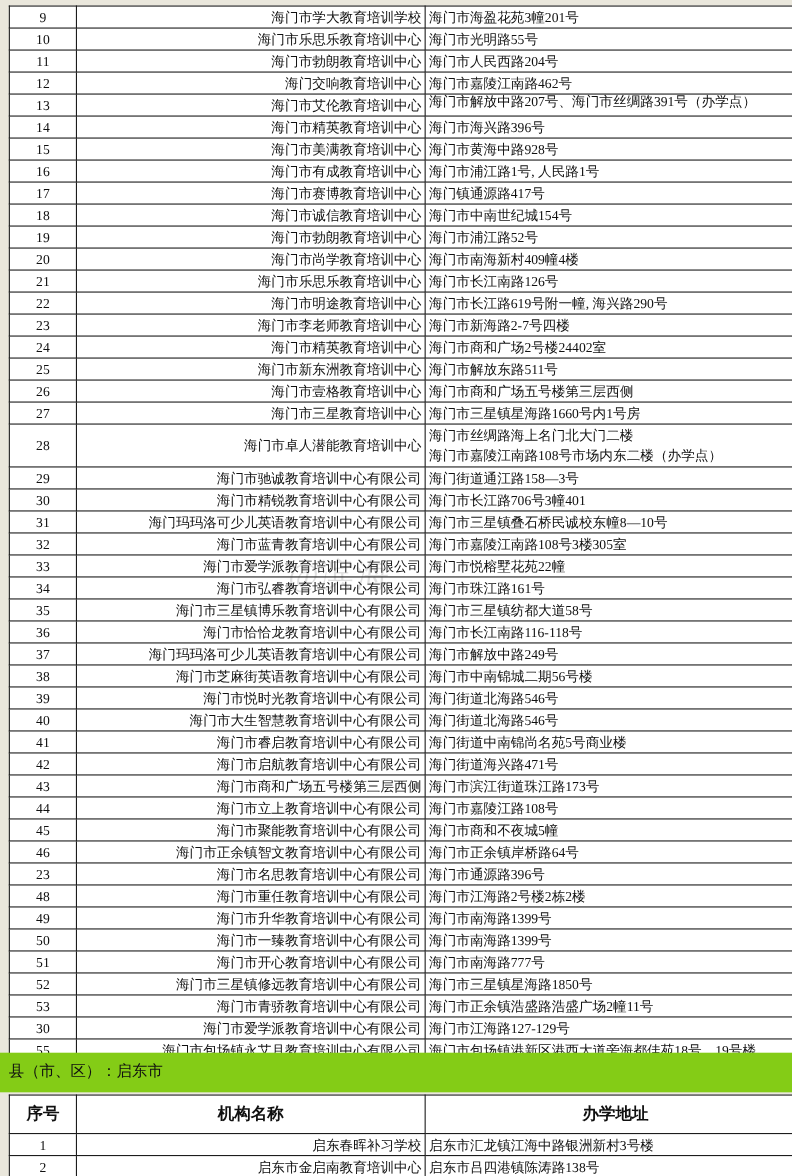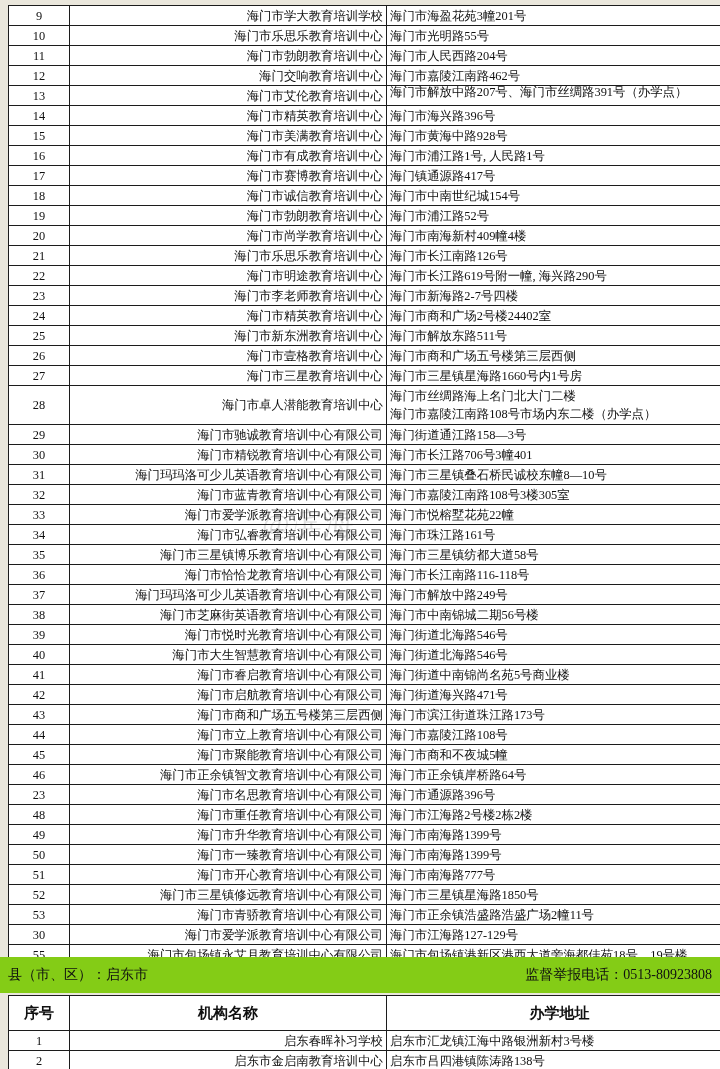--- a/index.html
+++ b/index.html
@@ -397,21 +397,20 @@
             <td class="col-name">海门市包场镇永艾月教育培训中心有限公司</td>
             <td class="col-addr">海门市包场镇港新区港西大道旁海都佳苑18号、19号楼</td>
           </tr>
         </tbody>
     </table>
   </div>
 
   <div id="county-strip">
     <div class="inner">
       <div class="county-label">县（市、区）：启东市</div>
-      <div class="hotline">监督举报电话：0513-80923808</div>
     </div>
   </div>
 
   <div id="lower-table-wrap">
     <table class="tbl">
       <thead>
         <tr>
           <th class="col-no">序号</th>
           <th class="col-name">机构名称</th>
           <th class="col-addr">办学地址</th>

